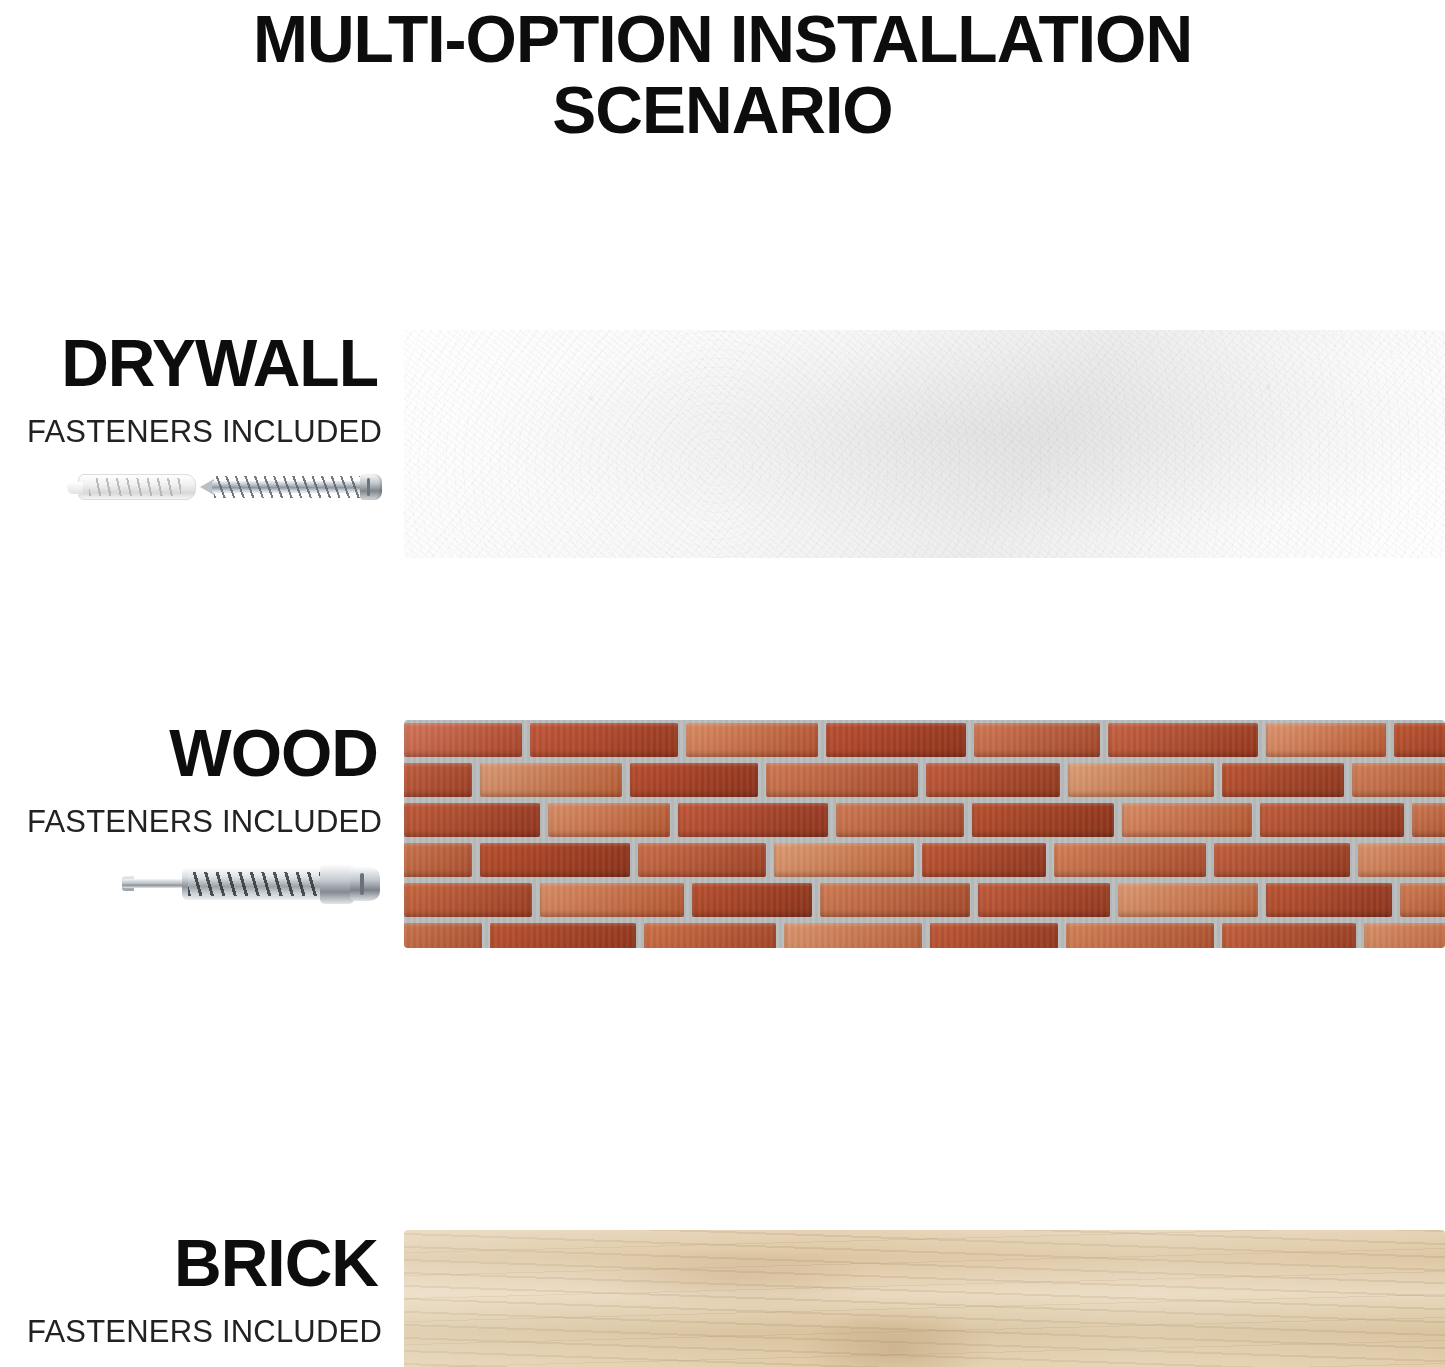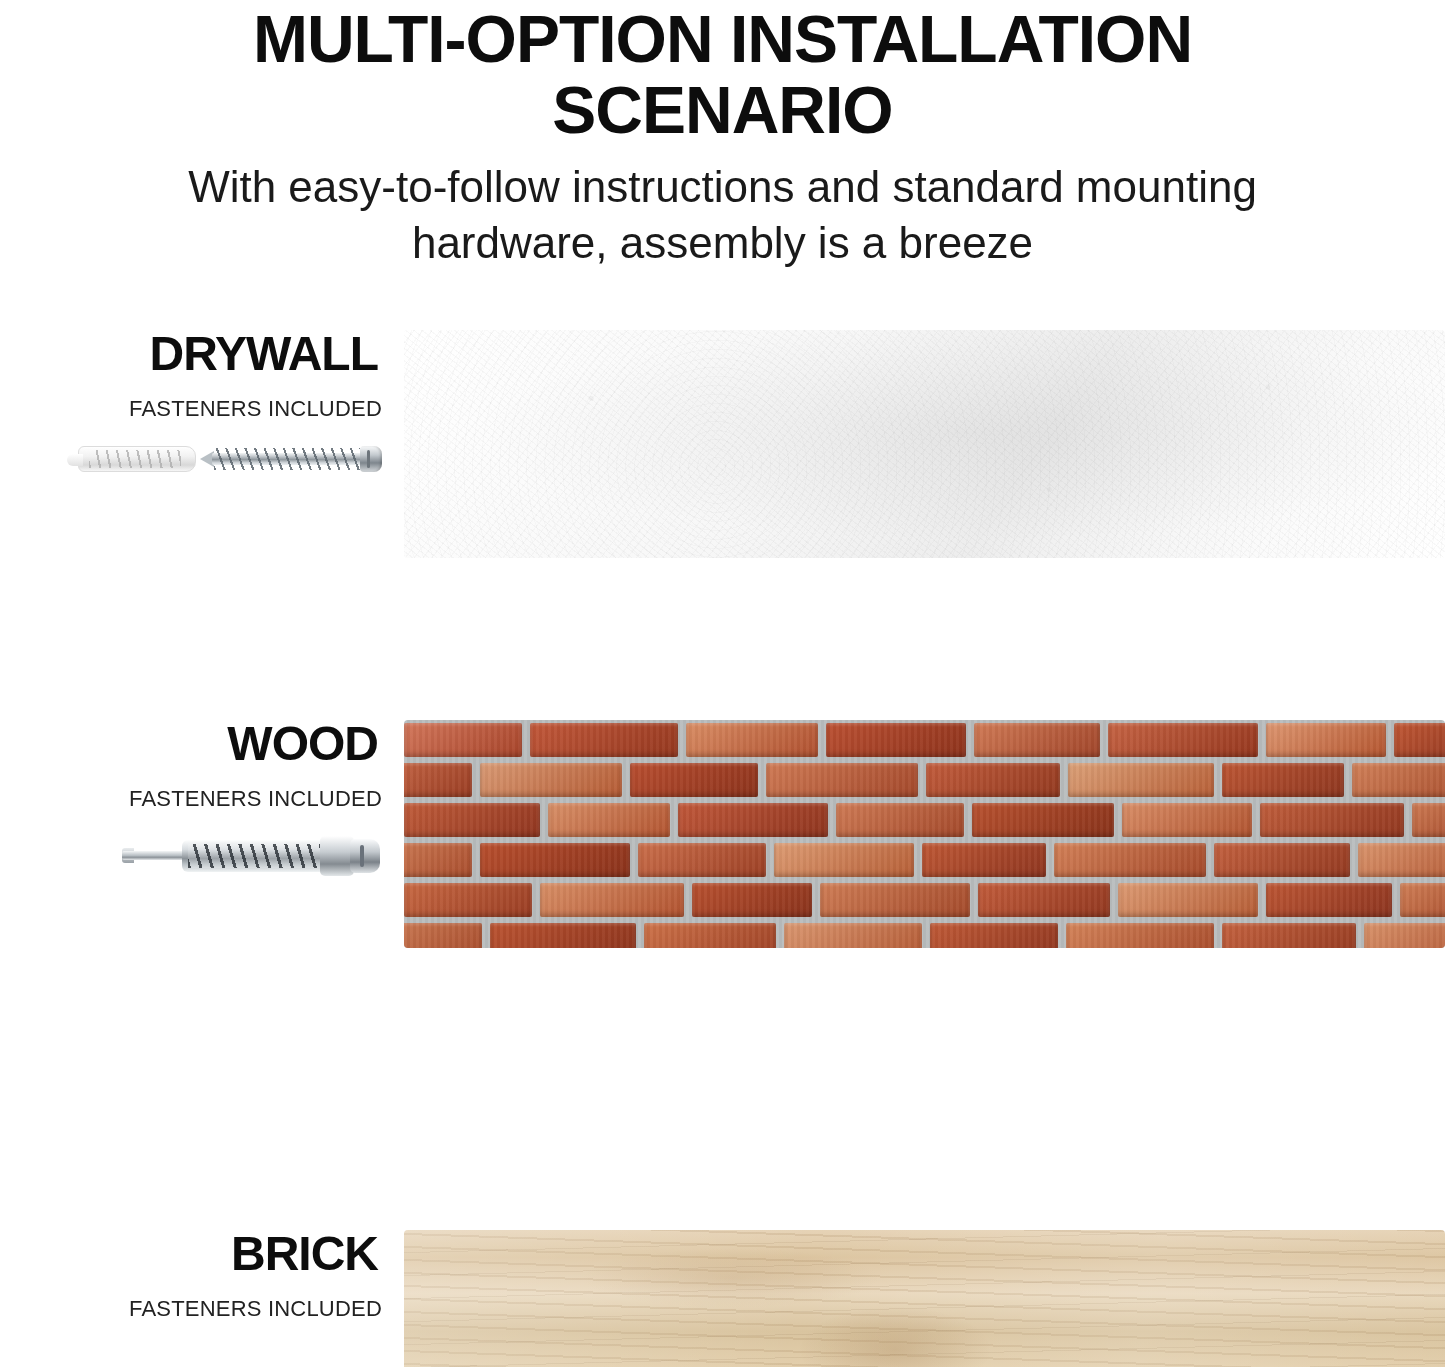--- a/index.html
+++ b/index.html
@@ -54,30 +54,30 @@
   .label-col {
     position: absolute;
     left: 0;
     top: 0;
     width: 392px;
     text-align: right;
     padding-right: 8px;
     box-sizing: border-box;
   }
   .mat-name {
-    font-size: 48px;
+    font-size: 66px;
     font-weight: bold;
     line-height: 1.0;
     color: #0d0d0d;
     letter-spacing: -1px;
     margin: 0;
     padding-right: 6px;
   }
   .fasteners {
-    font-size: 22px;
+    font-size: 31px;
     font-weight: 400;
     color: #222222;
     margin-top: 18px;
     letter-spacing: 0.2px;
     padding-right: 2px;
   }
   .hw {
     margin-top: 22px;
     height: 70px;
     position: relative;
@@ -327,21 +327,20 @@
     position: absolute;
     inset: 0;
     background: linear-gradient(100deg, rgba(255,255,255,0.22) 0%, rgba(255,255,255,0) 38%, rgba(255,255,255,0.14) 70%, rgba(255,255,255,0) 100%);
   }
 </style>
 </head>
 <body>
 
 <div class="header">
   <h1 class="title">MULTI-OPTION INSTALLATION SCENARIO</h1>
-  <p class="subtitle">With easy-to-follow instructions and standard mounting hardware, assembly is a breeze</p>
 </div>
 
 <div class="rows">
 
   <div class="row">
     <div class="label-col">
       <div class="mat-name">DRYWALL</div>
       <div class="fasteners">FASTENERS INCLUDED</div>
       <div class="hw">
         <div class="anchor-plastic"></div>

